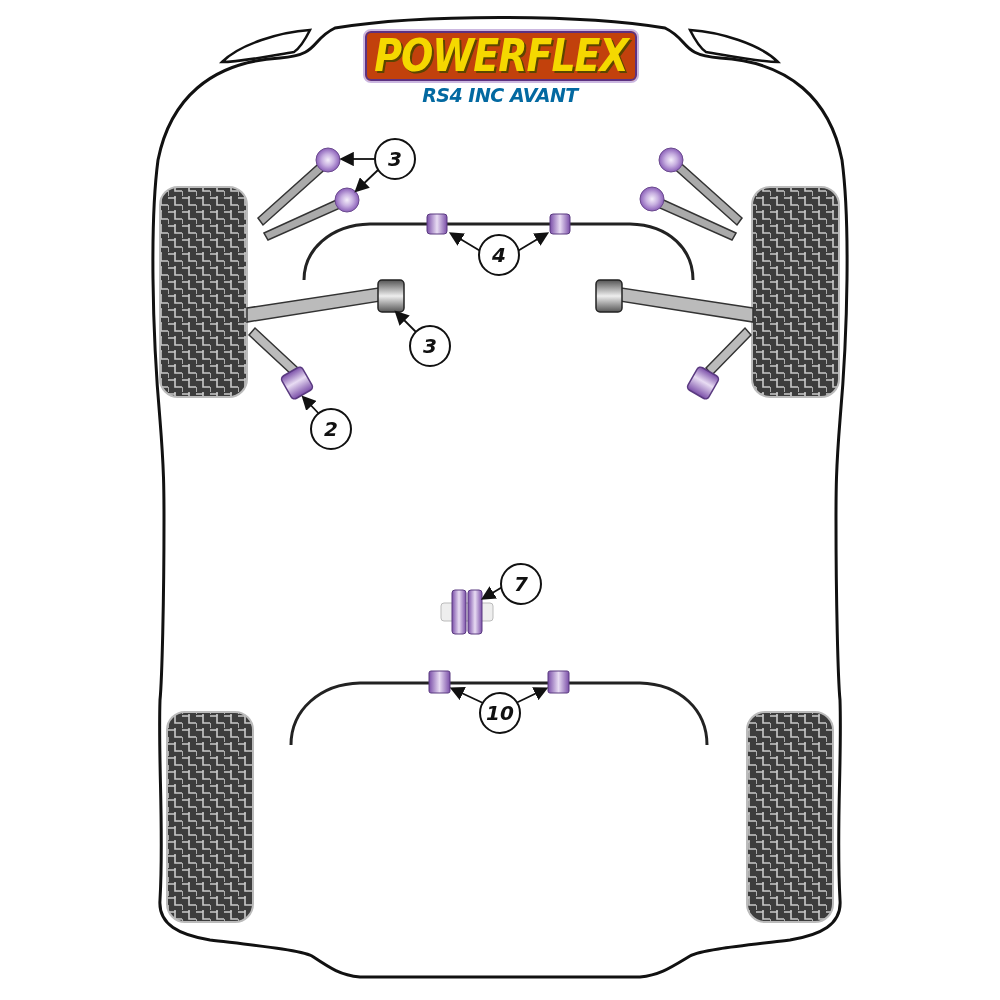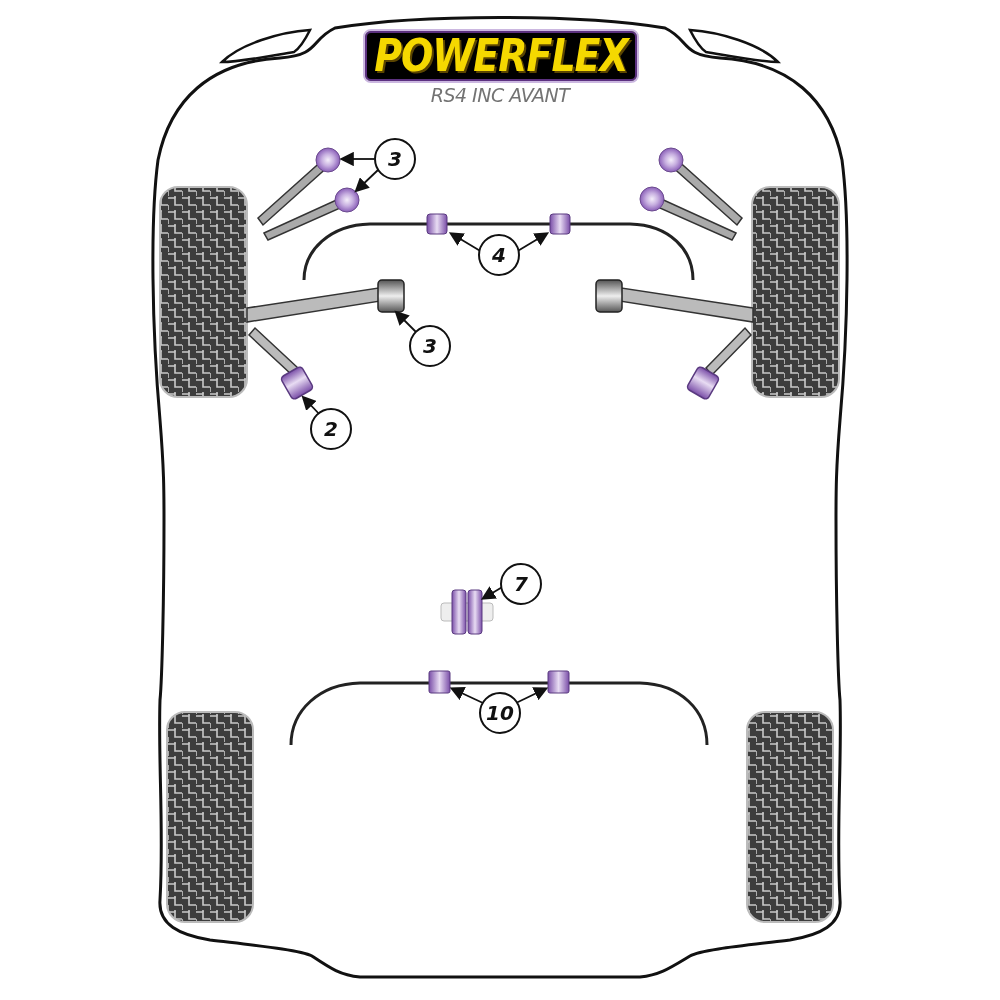--- a/index.html
+++ b/index.html
@@ -1,20 +1,20 @@
 <!DOCTYPE html>
 <html><head>
 <meta charset="utf-8">
 <style>
   html,body{margin:0;padding:0;background:#fff;}
   body{width:1000px;height:1000px;position:relative;overflow:hidden;font-family:"DejaVu Sans",sans-serif;}
   #diagram{position:absolute;left:0;top:0;width:1000px;height:1000px;}
-  .logo{position:absolute;left:363px;top:29px;width:272px;height:50px;background:#000000;border:2px solid #cbb7e0;border-radius:8px;box-shadow:inset 0 0 0 2px #5c3180;display:flex;align-items:center;justify-content:center;}
+  .logo{position:absolute;left:363px;top:29px;width:272px;height:50px;background:#c2410c;border:2px solid #cbb7e0;border-radius:8px;box-shadow:inset 0 0 0 2px #5c3180;display:flex;align-items:center;justify-content:center;}
   .logo span{font-family:"DejaVu Sans",sans-serif;font-weight:bold;font-style:italic;font-size:38px;color:#f5d800;letter-spacing:-1px;text-shadow:2px 2px 0 #5b4500;transform:scaleY(1.15);}
-  .subtitle{position:absolute;left:380px;top:84px;width:240px;text-align:center;font-family:"DejaVu Sans",sans-serif;font-weight:normal;font-style:italic;font-size:19px;color:#737373;letter-spacing:-0.5px;}
+  .subtitle{position:absolute;left:380px;top:84px;width:240px;text-align:center;font-family:"DejaVu Sans",sans-serif;font-weight:bold;font-style:italic;font-size:19px;color:#0369a1;letter-spacing:-0.5px;}
   .callout{position:absolute;width:42px;height:42px;border:2px solid #111;border-radius:50%;background:#fff;display:flex;align-items:center;justify-content:center;font-family:"DejaVu Sans",sans-serif;font-weight:bold;font-style:italic;font-size:20px;color:#111;box-sizing:border-box;}
 </style>
 </head>
 <body>
 
 <div id="diagram">
   <svg width="1000" height="1000" viewBox="0 0 1000 1000" xmlns="http://www.w3.org/2000/svg">
     <defs>
       <pattern id="tread" width="14" height="14" patternUnits="userSpaceOnUse">
         <rect width="14" height="14" fill="#3d3d3d"></rect>

